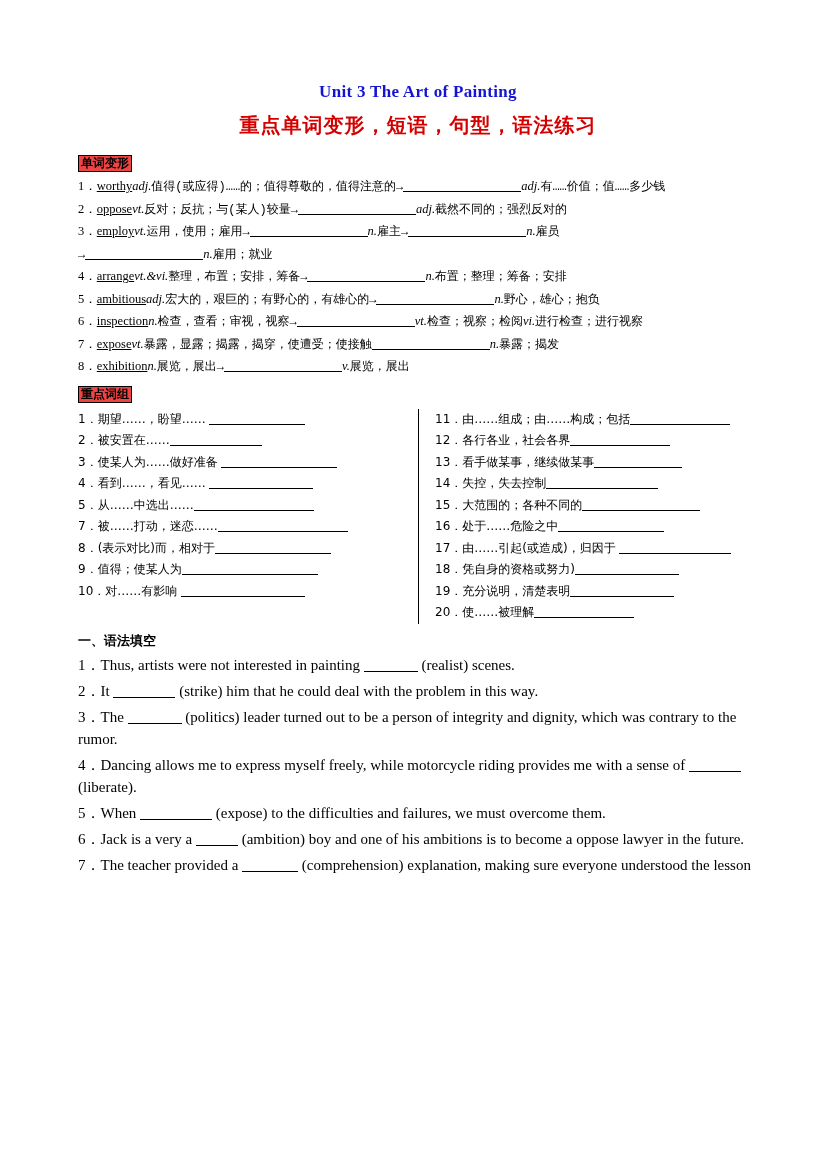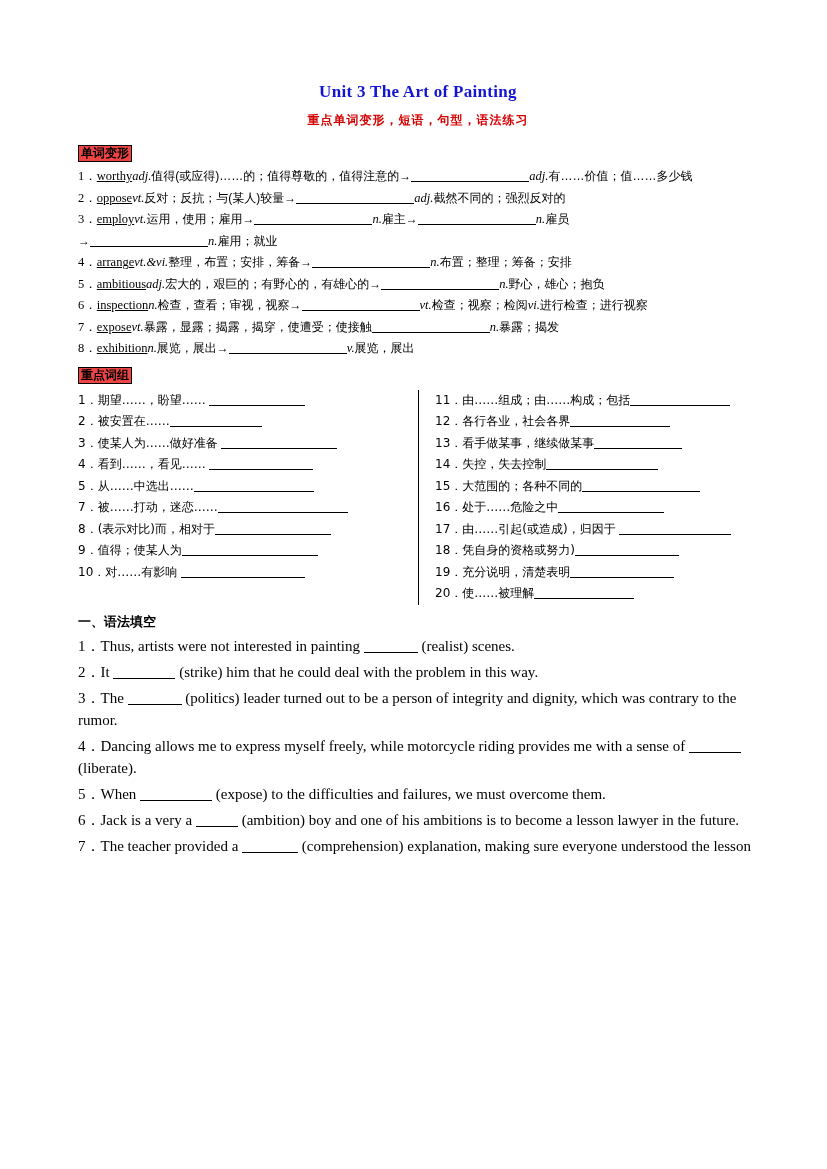--- a/index.html
+++ b/index.html
@@ -34,21 +34,21 @@
     font-weight: bold;
     font-size: 17px;
     font-family: "Liberation Serif", serif;
     letter-spacing: 0.3px;
     margin: 0 0 10px 0;
   }
   .title-2 {
     text-align: center;
     color: #d40000;
     font-weight: bold;
-    font-size: 12px;
+    font-size: 20px;
     font-family: "DejaVu Sans", sans-serif;
     letter-spacing: 1px;
     margin: 0 0 14px 0;
   }
   .section-tag {
     display: inline-block;
     background: #ef4444;
     color: #000;
     font-size: 12px;
     font-weight: bold;
@@ -71,21 +71,21 @@
   }
   .num { font-family: "Liberation Serif", serif; }
   .hw {
     text-decoration: underline;
     font-family: "Liberation Serif", serif;
   }
   .pos {
     font-style: italic;
     font-family: "Liberation Serif", serif;
   }
-  .cn { font-family: Liberation Sans, sans-serif; font-size: 12px; margin-top: 41px; }
+  .cn { font-family: Liberation Mono, monospace; font-size: 12px; margin-top: 41px; }
   .blank-m { display: inline-block; border-bottom: 1px solid #000; width: 118px; height: 13px; vertical-align: -2px; }
 
   
   .phrase-wrap {
     display: flex;
     margin-top: 2px;
     margin-bottom: 6px;
   }
   .phrase-col {
     width: 50%;
@@ -195,18 +195,18 @@
     </div>
 
     <div class="gram-head">一、语法填空</div>
 
     <ul class="gram-list">
       <li><span>1．</span><span>Thus, artists were not interested in painting</span> <span class="gb" style="width:54px"></span> <span>(realist)</span> <span>scenes.</span></li>
       <li><span>2．</span><span>It</span> <span class="gb" style="width:62px"></span> <span>(strike)</span> <span>him that he could deal with the problem in this way.</span></li>
       <li><span>3．</span><span>The</span> <span class="gb" style="width:54px"></span> <span>(politics)</span> <span>leader turned out to be a person of integrity and dignity, which was contrary to the rumor.</span></li>
       <li><span>4．</span><span>Dancing allows me to express myself freely, while motorcycle riding provides me with a sense of</span> <span class="gb" style="width:52px"></span> <span>(liberate).</span></li>
       <li><span>5．</span><span>When</span> <span class="gb" style="width:72px"></span> <span>(expose)</span> <span>to the difficulties and failures, we must overcome them.</span></li>
-      <li><span>6．</span><span>Jack is a very a</span> <span class="gb" style="width:42px"></span> <span>(ambition)</span> <span>boy and one of his ambitions is to become a lesson lawyer in the future.</span></li>
+      <li><span>6．</span><span>Jack is a very a</span> <span class="gb" style="width:42px"></span> <span>(ambition)</span> <span>boy and one of his ambitions is to become a oppose lawyer in the future.</span></li>
       <li><span>7．</span><span>The teacher provided a</span> <span class="gb" style="width:56px"></span> <span>(comprehension)</span> <span>explanation, making sure everyone understood the lesson</span></li>
     </ul>
 
   </div>
 </div>
 
 </body></html>

